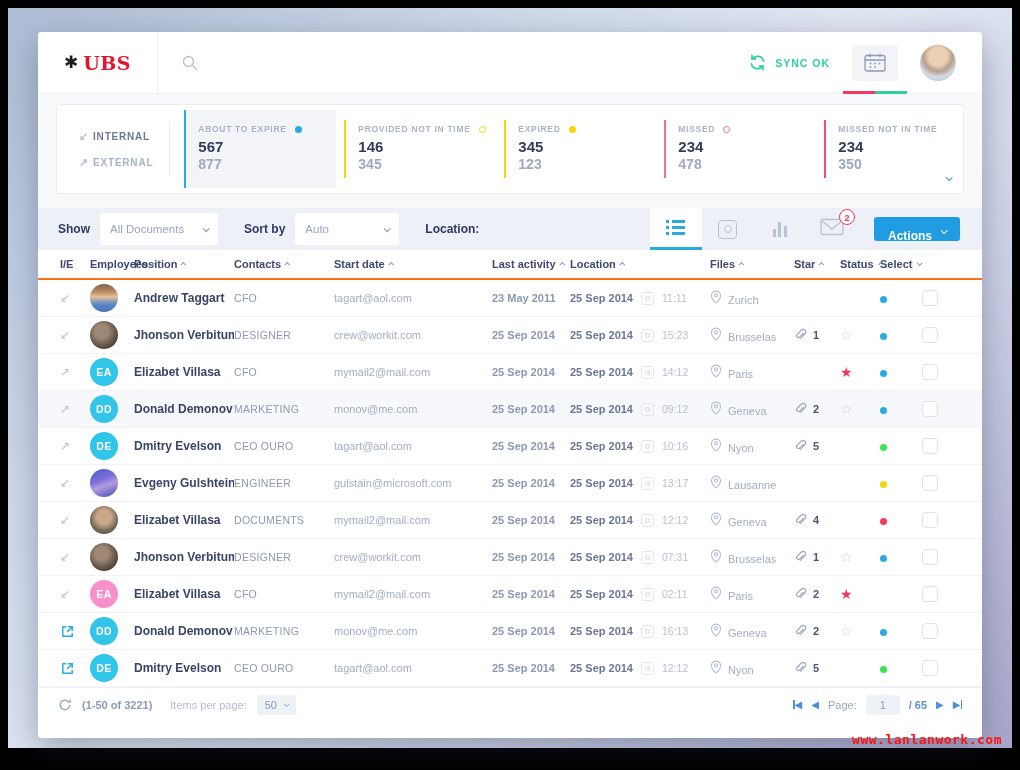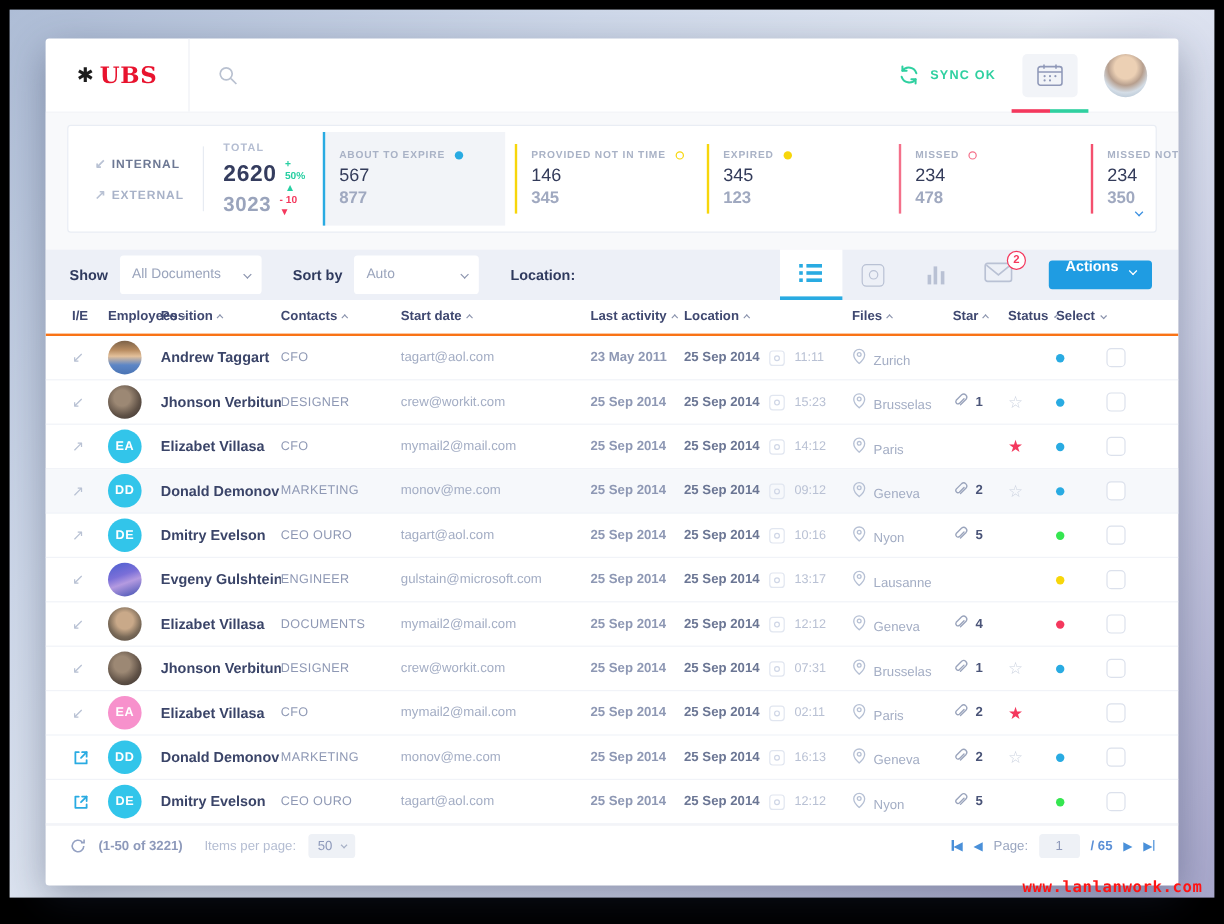--- a/index.html
+++ b/index.html
@@ -45,21 +45,21 @@
   .tot-v1 { font-size:19px; font-weight:800; color:#343c5e; letter-spacing:.5px; }
   .tot-v2 { font-size:17px; font-weight:bold; color:#9aa4bc; letter-spacing:.5px; }
   .delta { font-size:8.5px; font-weight:bold; }
   .delta.up { color:#27cfa2; } .delta.down { color:#f4385d; }
   .stat-cards { display:flex; flex:1; align-items:center; }
   .stat-card { border-left:2px solid; padding:4px 10px 6px 12px; margin:0 4px; width:152px; cursor:pointer; }
   .stat-card.active { background:#f2f4f8; padding-top:14px; padding-bottom:16px; }
   .sc-lblrow { display:flex; align-items:center; gap:8px; margin-bottom:4px; }
   .sc-label { font-size:8.5px; font-weight:bold; color:#a9b2c6; letter-spacing:.7px; white-space:nowrap; }
   .sc-dot { width:7px; height:7px; border-radius:50%; flex:none; }
-  .sc-v1 { font-size:15px; font-weight:400; color:#333b5a; }
+  .sc-v1 { font-size:15px; font-weight:700; color:#333b5a; }
   .sc-v2 { font-size:14px; font-weight:bold; color:#a0a9c0; margin-top:1px; }
   .stats-chev { position:absolute; right:12px; bottom:8px; color:#3b8fe0; cursor:pointer; }
 
   .chev { display:inline-block; width:5px; height:5px; border-right:1.6px solid currentColor;
     border-bottom:1.6px solid currentColor; transform:rotate(45deg) translateY(-1px); }
   .chev.up { transform:rotate(-135deg) translateY(-1px); }
 
   
   .fbar { height:42px; background:#edf0f7; display:flex; align-items:center; padding-left:20px; }
   .flabel { font-size:12px; font-weight:bold; color:#2f3a5e; margin-right:10px; }
@@ -77,21 +77,21 @@
     align-items:center; justify-content:center; }
   .clocksq i { display:block; width:8px; height:8px; border:1.5px solid #b9c1d4; border-radius:50%; }
   .bars { display:flex; align-items:flex-end; gap:2.5px; height:15px; }
   .bars i { display:block; width:3px; background:#b9c1d4; }
   .bars i:nth-child(1){height:8px;} .bars i:nth-child(2){height:15px;} .bars i:nth-child(3){height:11px;}
   .mail-wrap { position:relative; }
   .mail-badge { position:absolute; top:-9px; right:-11px; width:16px; height:16px; border:1.5px solid #f4385d;
     border-radius:50%; background:#fff; color:#f4385d; font-size:9.5px; font-weight:bold; display:flex;
     align-items:center; justify-content:center; }
   .actions-btn { margin:0 22px 0 16px; background:#1f9ce2; color:#fff; border:none; border-radius:3px;
-    height:16px; padding:12px 14px; font-size:12px; font-weight:bold; display:flex; align-items:flex-end; gap:9px;
+    height:16px; padding:12px 14px; font-size:12px; font-weight:bold; display:flex; align-items:flex-start; gap:9px;
     cursor:pointer; font-family:inherit; }
   .actions-btn .chev { color:#fff; }
 
   
   .grid { display:grid; grid-template-columns:30px 44px 100px 100px 158px 78px 140px 84px 46px 40px 42px 40px;
     padding:0 20px 0 22px; align-items:center; }
   .thead { height:30px; border-bottom:2px solid #f97316; }
   .th { font-size:11px; font-weight:bold; color:#3f4870; display:flex; align-items:center; gap:5px; cursor:pointer; }
   .th .chev { width:4px; height:4px; color:#8a93ad; }
   .trow { height:37px; border-bottom:1px solid #f1f3f8; cursor:pointer; }
@@ -186,31 +186,20 @@
     </div>
 
     <div class="upper">
       <div class="stats-panel">
         <div class="stat-left">
           <div class="ie-col">
             <div class="ie-int"><span class="ie-arrow">↙</span><span>INTERNAL</span></div>
             <div class="ie-ext"><span class="ie-arrow">↗</span><span>EXTERNAL</span></div>
           </div>
           <div class="vdiv"></div>
-          <div class="tot-col">
-            <div class="tot-label">TOTAL</div>
-            <div class="tot-row1">
-              <span class="tot-v1">2620</span>
-              <span class="delta up"><span>+ 50%</span> ▲</span>
-            </div>
-            <div class="tot-row1">
-              <span class="tot-v2">3023</span>
-              <span class="delta down"><span>- 10</span> ▼</span>
-            </div>
-          </div>
         </div>
         <div class="stat-cards">
             <div class="stat-card active" style="border-left-color: rgb(41, 171, 226);">
               <div class="sc-lblrow">
                 <span class="sc-label">ABOUT TO EXPIRE</span>
                 <span class="sc-dot" style="background: rgb(41, 171, 226);"></span>
               </div>
               <div class="sc-v1">567</div>
               <div class="sc-v2">877</div>
             </div>

